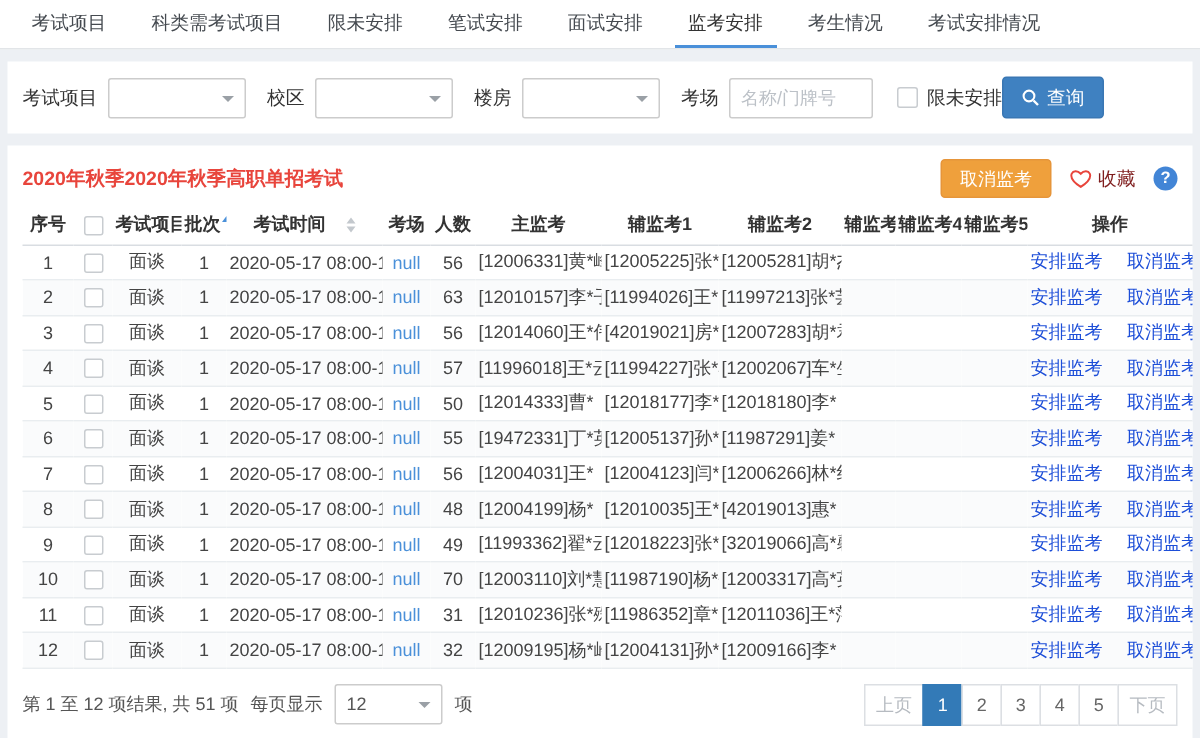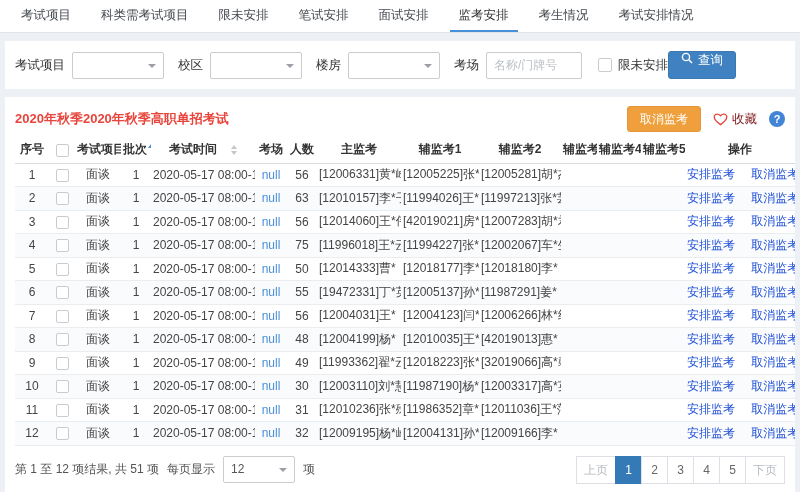--- a/index.html
+++ b/index.html
@@ -89,20 +89,21 @@
     background: #3f81c1;
     color: #fff;
     border: 1px solid #3a77b3;
     border-radius: 3px;
     height: 28px;
     padding: 0 12px;
     font-size: 12.5px;
     font-family: inherit;
     cursor: pointer;
     display: inline-flex;
+    align-items: center;
     gap: 5px;
   }
   
   .main { padding: 8px 10px 0 10px; }
   .title-row { display: flex; align-items: center; height: 28px; margin-bottom: 4px; }
   .exam-title { color: #e8453c; font-size: 13px; font-weight: bold; }
   .title-actions { margin-left: auto; display: flex; align-items: center; gap: 12px; }
   .btn-orange {
     background: #efa03c;
     color: #fff;
@@ -333,21 +334,21 @@
       <a class="link action">取消监考</a>
     </td>
   </tr>
           <tr>
     <td class="c-center">4</td>
     <td class="c-center"><span class="checkbox" style="width:13px;height:13px"></span></td>
     <td class="c-center">面谈</td>
     <td class="c-center">1</td>
     <td class="c-center">2020-05-17 08:00-16:30</td>
     <td class="c-center"><a class="link">null</a></td>
-    <td class="c-center">75</td>
+    <td class="c-center">57</td>
     <td>[11996018]王*云</td>
     <td>[11994227]张*柱</td>
     <td>[12002067]车*生</td>
     <td></td>
     <td></td>
     <td></td>
     <td class="c-actions">
       <a class="link action" style="margin-left:0">安排监考</a>
       <a class="link action">取消监考</a>
     </td>
@@ -447,21 +448,21 @@
       <a class="link action">取消监考</a>
     </td>
   </tr>
           <tr>
     <td class="c-center">10</td>
     <td class="c-center"><span class="checkbox" style="width:13px;height:13px"></span></td>
     <td class="c-center">面谈</td>
     <td class="c-center">1</td>
     <td class="c-center">2020-05-17 08:00-16:30</td>
     <td class="c-center"><a class="link">null</a></td>
-    <td class="c-center">30</td>
+    <td class="c-center">70</td>
     <td>[12003110]刘*慧</td>
     <td>[11987190]杨*平</td>
     <td>[12003317]高*英</td>
     <td></td>
     <td></td>
     <td></td>
     <td class="c-actions">
       <a class="link action" style="margin-left:0">安排监考</a>
       <a class="link action">取消监考</a>
     </td>

